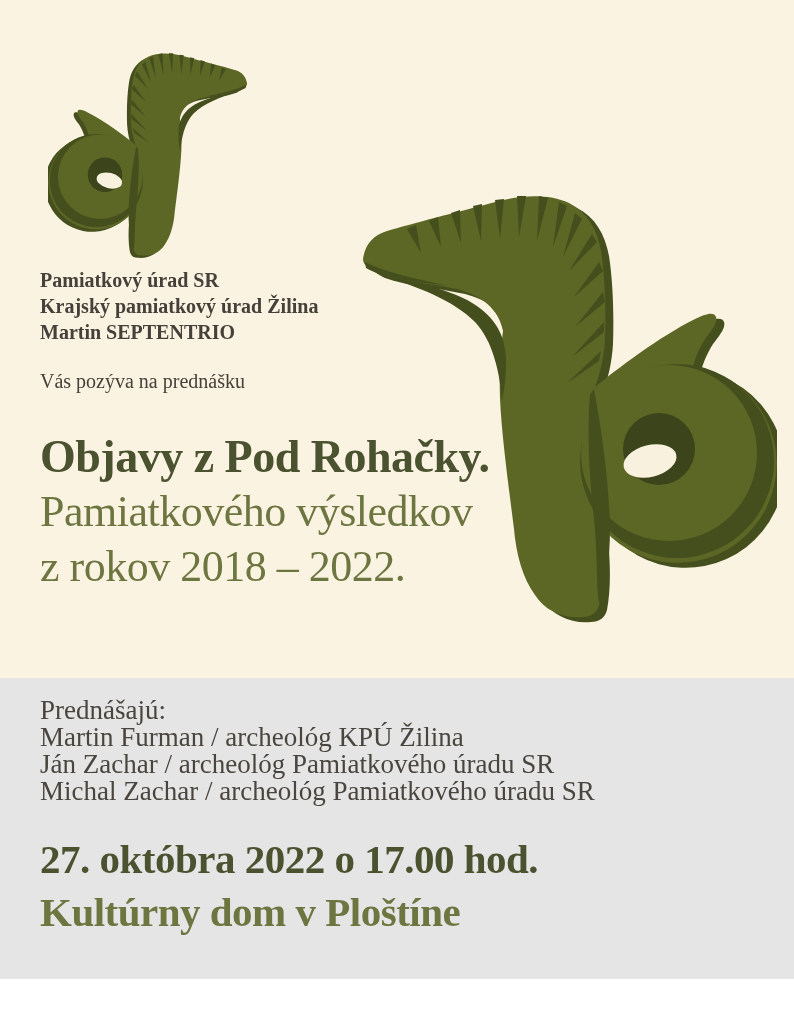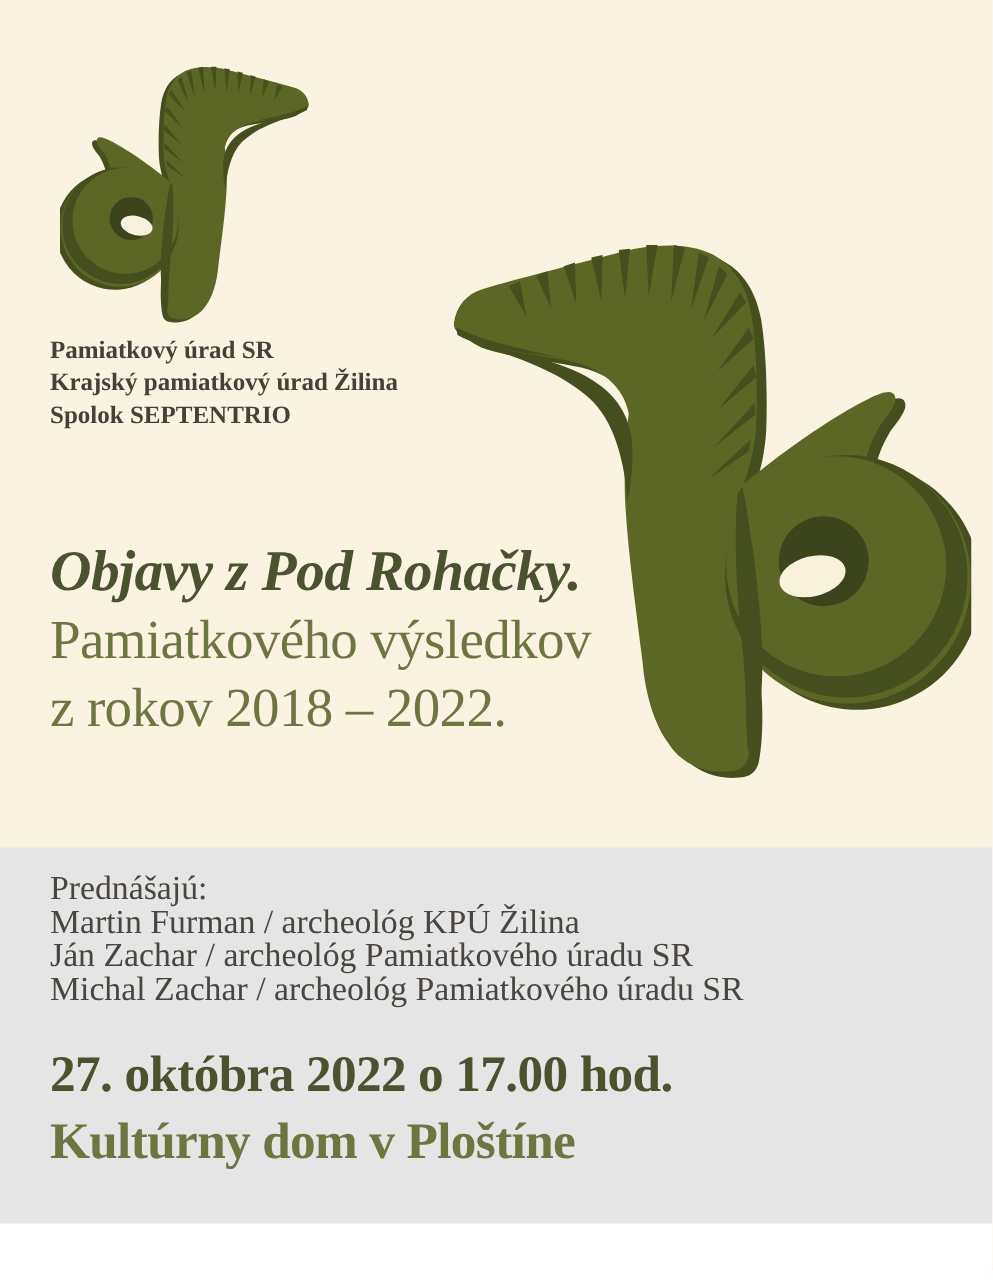--- a/index.html
+++ b/index.html
@@ -16,21 +16,21 @@
     width:794px;height:678px;
     background:#faf3e1;
   }
   .artifact{position:absolute;}
   .txt{position:absolute;left:40px;}
   .org-block{top:267px;font-size:20px;font-weight:bold;line-height:26px;color:#45403a;}
   .invite{top:369px;font-size:20px;line-height:24px;color:#45403a;}
   .title-block{top:429px;width:600px;}
   .title-main{
     font-size:46px;line-height:55px;font-weight:bold;
-    color:#4b5230;letter-spacing:-0.5px;margin:0;font-style:italic;
+    color:#4b5230;letter-spacing:-0.5px;margin:0;
   }
   .title-sub{
     font-size:44px;line-height:55px;font-weight:normal;
     color:#6d7640;letter-spacing:-0.5px;
   }
   .speakers{top:697px;font-size:27px;line-height:27px;color:#4a453e;}
   .speaker-name{font-weight:normal;margin-top:20px;}
   .datetime{
     top:836px;font-size:41px;line-height:46px;font-weight:bold;
     color:#4b5230;letter-spacing:-0.5px;
@@ -113,23 +113,24 @@
 
     <svg class="artifact" style="left:363px;top:193px;width:414px;height:434px" viewBox="0 0 414 434">
       <g transform="translate(-4,-4)">
         <use href="#artifact"></use>
       </g>
     </svg>
 
     <div class="txt org-block">
       <div>Pamiatkový úrad SR</div>
       <div>Krajský pamiatkový úrad Žilina</div>
-      <div>Spolok SEPTENTRIO</div>
+      <div>Martin SEPTENTRIO</div>
     </div>
 
+    <div class="txt invite">Vás pozýva na prednášku</div>
 
     <div class="txt title-block">
       <h1 class="title-main">Objavy z Pod Rohačky.</h1>
       <div class="title-sub">Pamiatkového výsledkov</div>
       <div class="title-sub">z rokov 2018 – 2022.</div>
     </div>
   </div>
 
   <div class="txt speakers">
     <div>Prednášajú:</div>

